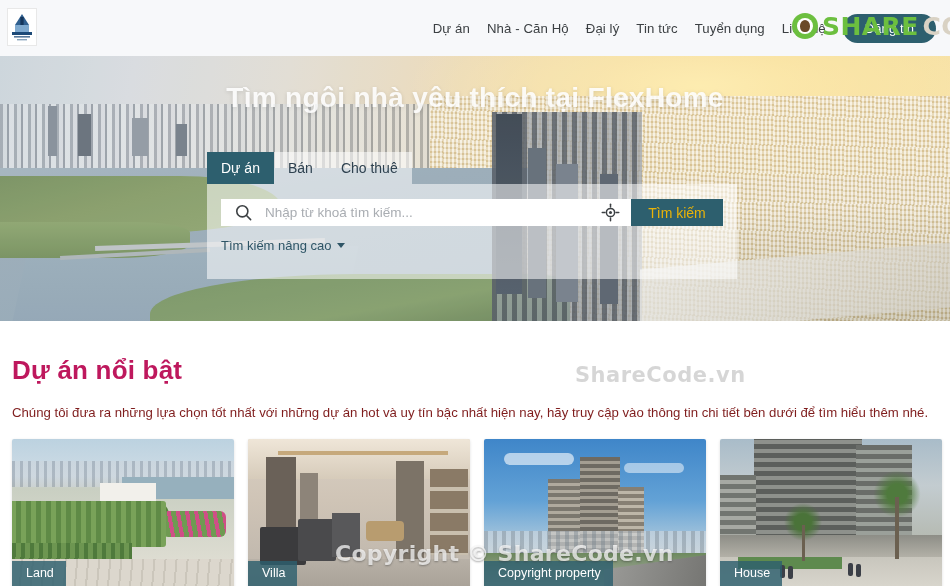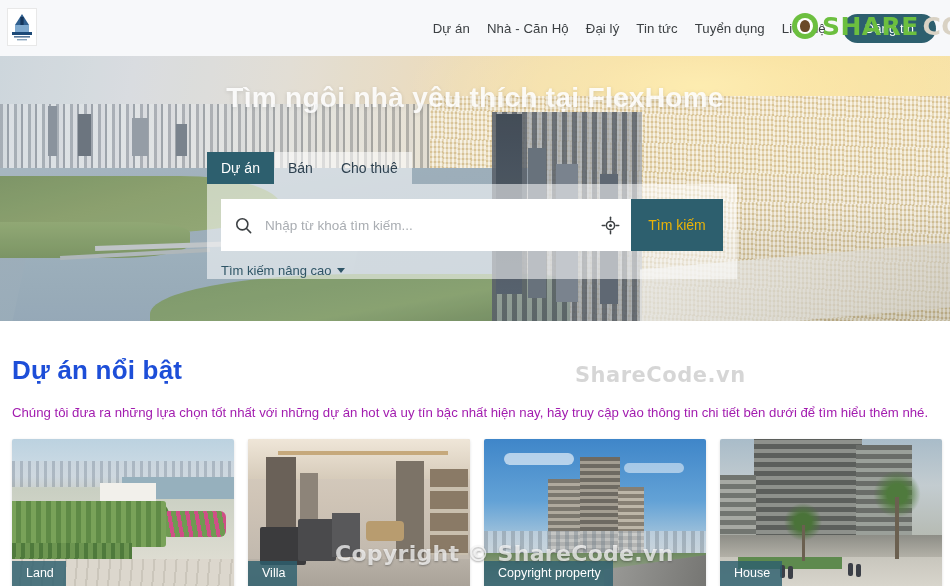--- a/index.html
+++ b/index.html
@@ -210,21 +210,21 @@
   }
   .tab.active { background: #2d5f6e; color: #ffffff; }
 
   .panel-body {
     background: rgba(255,255,255,.55);
     padding: 15px 14px 0 14px;
     height: 95px;
   }
   .search-row {
     display: flex; align-items: stretch;
-    height: 52px;
+    height: 27px;
     background: #ffffff;
   }
   .sr-icon {
     width: 44px; display:flex; align-items:center; justify-content:center;
     flex: 0 0 44px;
   }
   .sr-input {
     flex: 1 1 auto; border: none; outline: none;
     font-size: 13.5px; color: #3c4043;
     font-family: "Liberation Sans", sans-serif;
@@ -258,26 +258,26 @@
   }
   .caret {
     width:0;height:0;border-left:4px solid transparent;border-right:4px solid transparent;
     border-top:5px solid #2f5566; display:inline-block;
   }
 
   
   .section { position: relative; padding: 0 6px; background:#fff; }
   .sec-title {
     margin: 34px 0 0 6px;
-    font-size: 26px; font-weight: 600; color: #1d4ed8;
+    font-size: 26px; font-weight: 600; color: #be185d;
     letter-spacing: .2px;
   }
   .sec-sub {
     margin: 19px 0 0 6px;
-    font-size: 13.2px; color: #a21caf;
+    font-size: 13.2px; color: #7f1d1d;
   }
 
   .wm-mid {
     position:absolute; left:575px; top:8px;
     font-size: 21px; font-weight: bold;
     color: rgba(120,120,120,.30);
     font-family: "DejaVu Sans", sans-serif;
     letter-spacing: .5px;
     pointer-events:none;
   }

